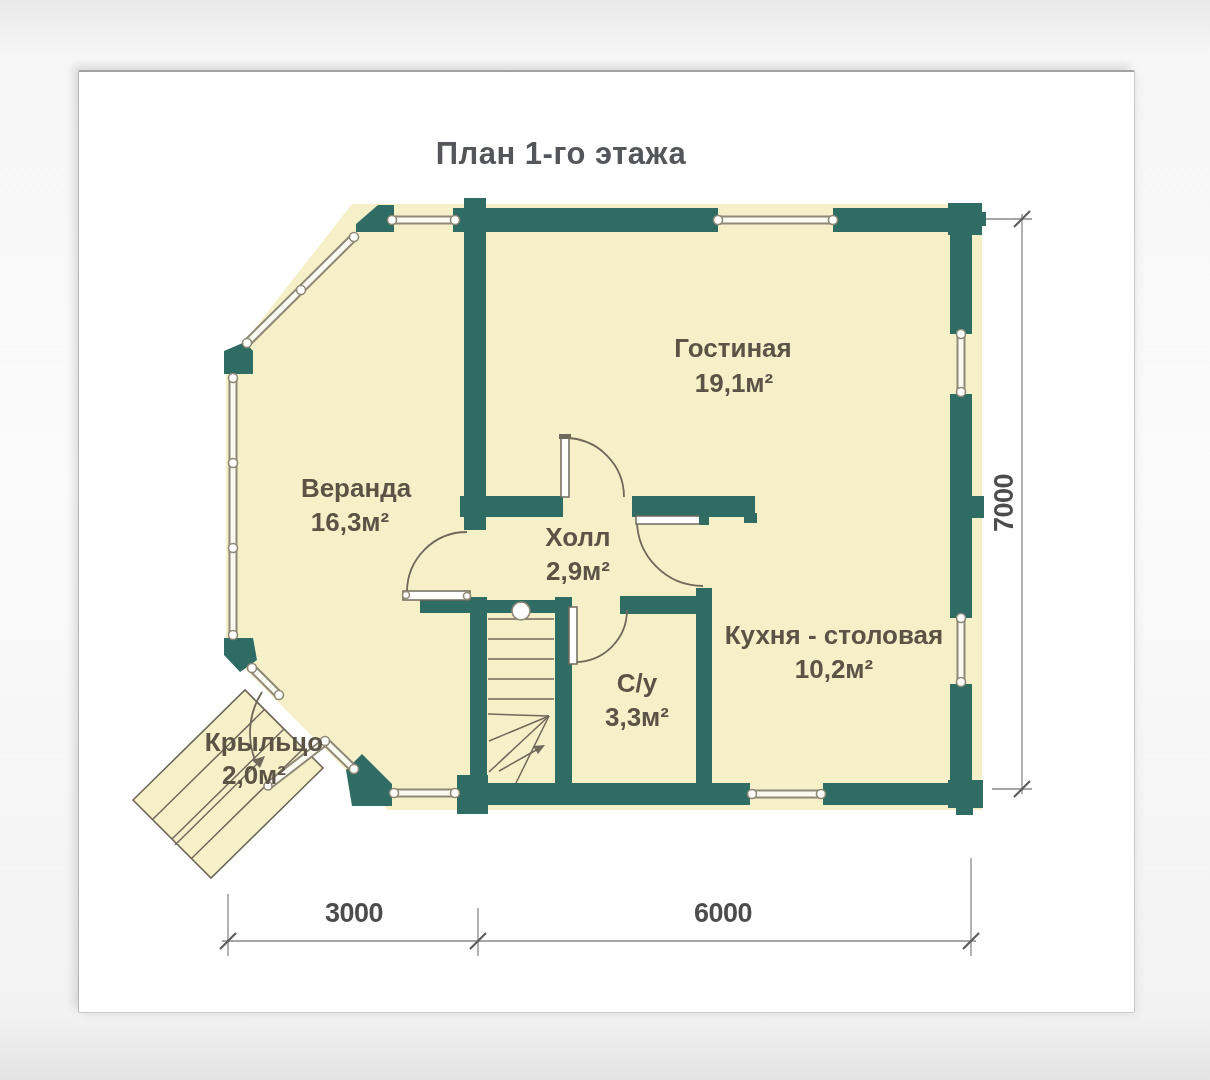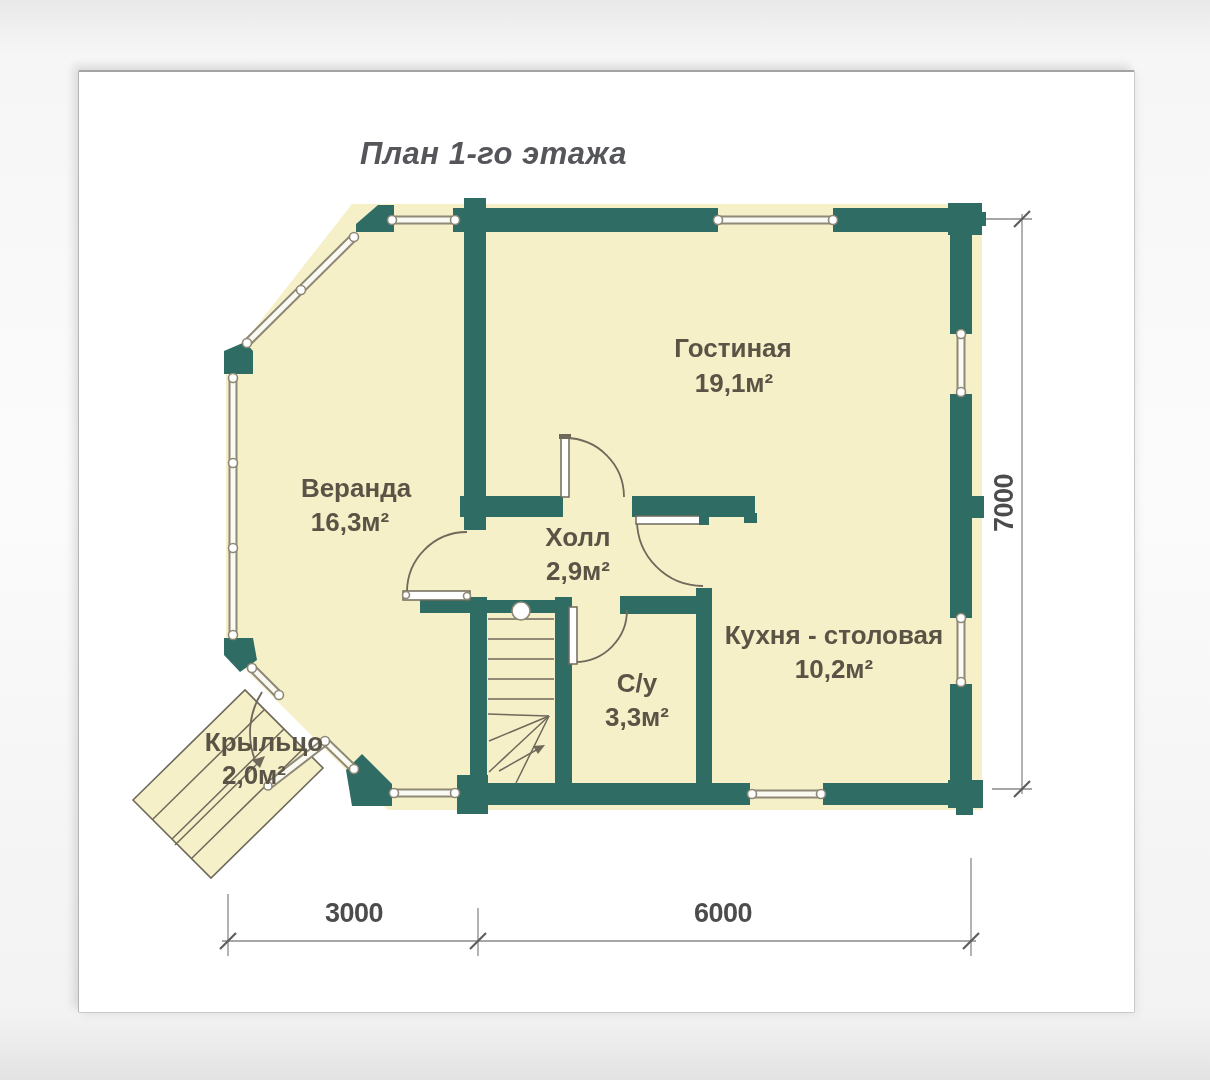--- a/index.html
+++ b/index.html
@@ -9,24 +9,23 @@
     font-family:"Liberation Sans",sans-serif;
   }
   .card{
     position:absolute;left:78px;top:70px;width:1055px;height:940px;
     background:var(--c-card,#ffffff);
     border:1px solid #c9c9cb;border-top:2px solid #a3a3a5;border-left:1px solid #b5b5b7;
     box-shadow:-5px -5px 9px rgba(0,0,0,0.10), 3px 3px 8px rgba(0,0,0,0.05);
     border-radius:2px;
   }
   .title{
-    position:absolute;left:360px;top:136px;width:450px;
-    font-size:31px;font-weight:bold;color:var(--c-title,#55565a);
+    position:absolute;left:336px;top:136px;width:450px;
+    text-align:center;font-size:31px;font-weight:bold;color:var(--c-title,#55565a);
     letter-spacing:0.5px;
-    font-style:italic;
   }
   svg{position:absolute;left:0;top:0;}
   .wall{fill:var(--c-wall,#2e6c64);}
   .floor{fill:var(--c-floor,#f6f0c8);}
   .porchfloor{fill:var(--c-floor,#f6f0c8);stroke:var(--c-line,#6f695c);stroke-width:1.6;}
   .tw-o{stroke:var(--c-thinwall,#8e8876);stroke-width:9;fill:none;}
   .tw-i{stroke:#fbfaf2;stroke-width:5;fill:none;}
   .joint{fill:#ffffff;stroke:var(--c-thinwall,#8e8876);stroke-width:1.6;}
   .leaf{fill:#ffffff;stroke:var(--c-line,#6f695c);stroke-width:1.5;}
   .arc{fill:none;stroke:var(--c-line,#6f695c);stroke-width:1.8;}

